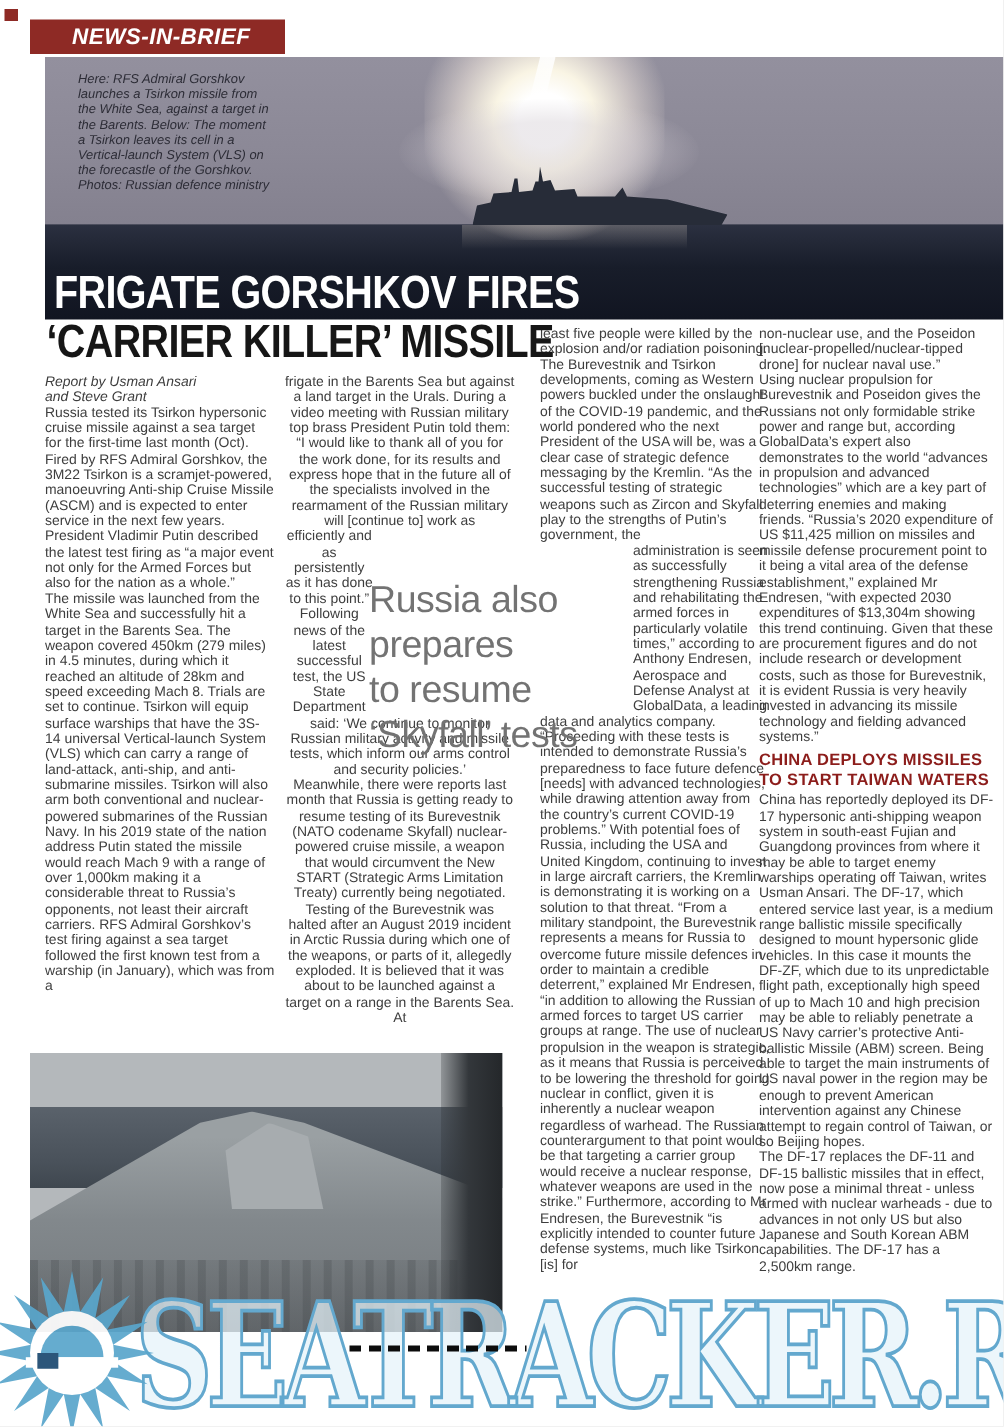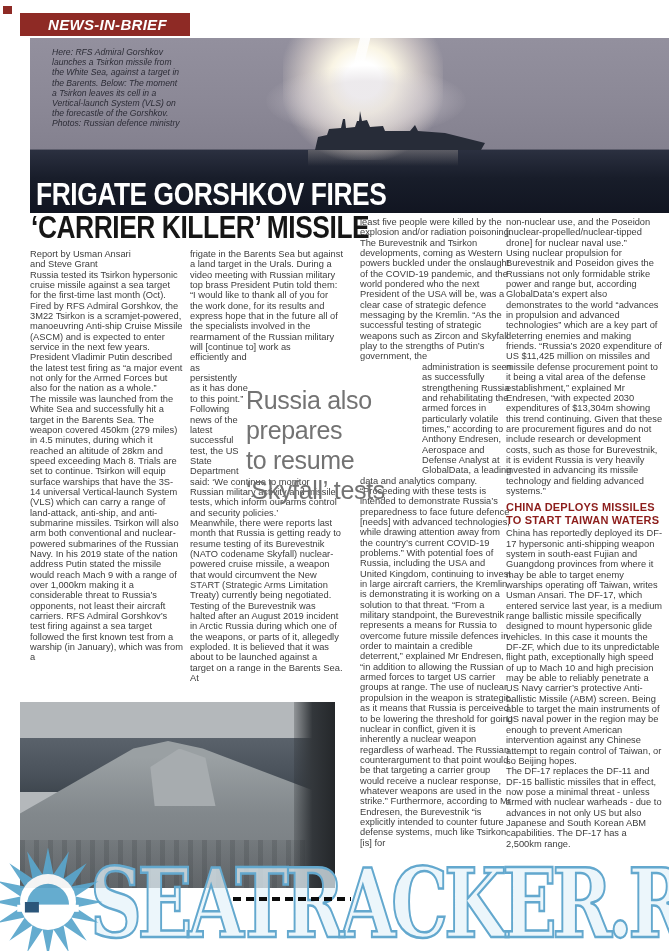--- a/index.html
+++ b/index.html
@@ -46,23 +46,23 @@
     font-style:italic; font-size:8.6px; line-height:10.2px; color:#2c2c36;
     white-space:pre-line;
   }
   
   .hl{position:absolute; font-weight:bold; white-space:nowrap; transform:scaleX(.85); transform-origin:left top; letter-spacing:-.5px;}
   .hl1{left:36px; top:177px; font-size:31px; color:#ffffff; z-index:5;}
   .hl2{left:31px; top:210px; font-size:31px; color:#161616; z-index:5;}
   
   .col{position:absolute; font-size:9.3px; line-height:10.35px; color:#3d3d3d; text-align:left;}
   .col p{margin:0; white-space:pre-line;}
-  .byline{white-space:pre-line; margin:0 0 0 0;}
+  .byline{font-style:italic; white-space:pre-line; margin:0 0 0 0;}
   #col1{left:30px;  top:249px; width:153px;}
-  #col2{left:190px; top:249px; width:153px;}
+  #col2{left:190px; top:249px; width:153px;text-align:center;}
   #col3{left:360px; top:217px; width:153px;}
   #col4{left:506px; top:217px; width:157px;}
   .sp-r{float:right; width:94px; height:122px;}
   .sp-l{float:left;  width:62px; height:106px;}
   .china-h{
     margin:5px 0 2px 0; font-size:11px; line-height:12.5px; font-weight:bold;
     color:#8c1d1b; letter-spacing:.2px;
   }
   
   .pull-quote{

